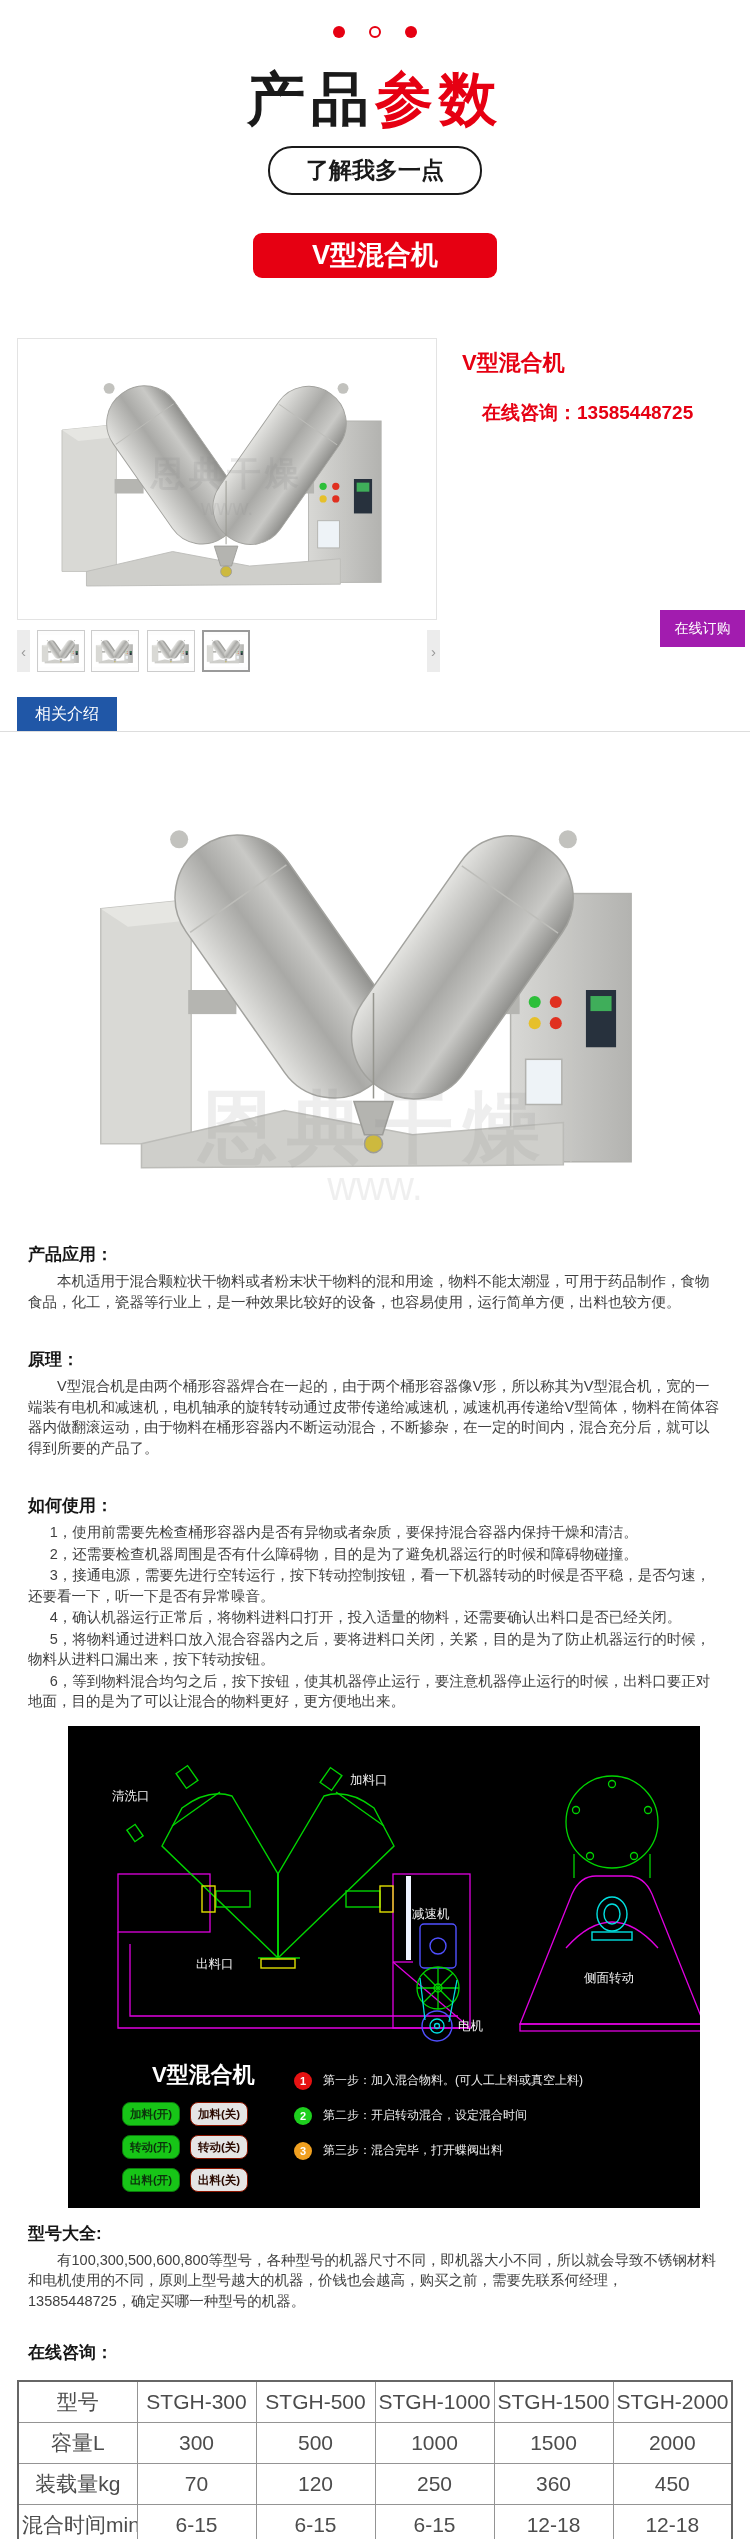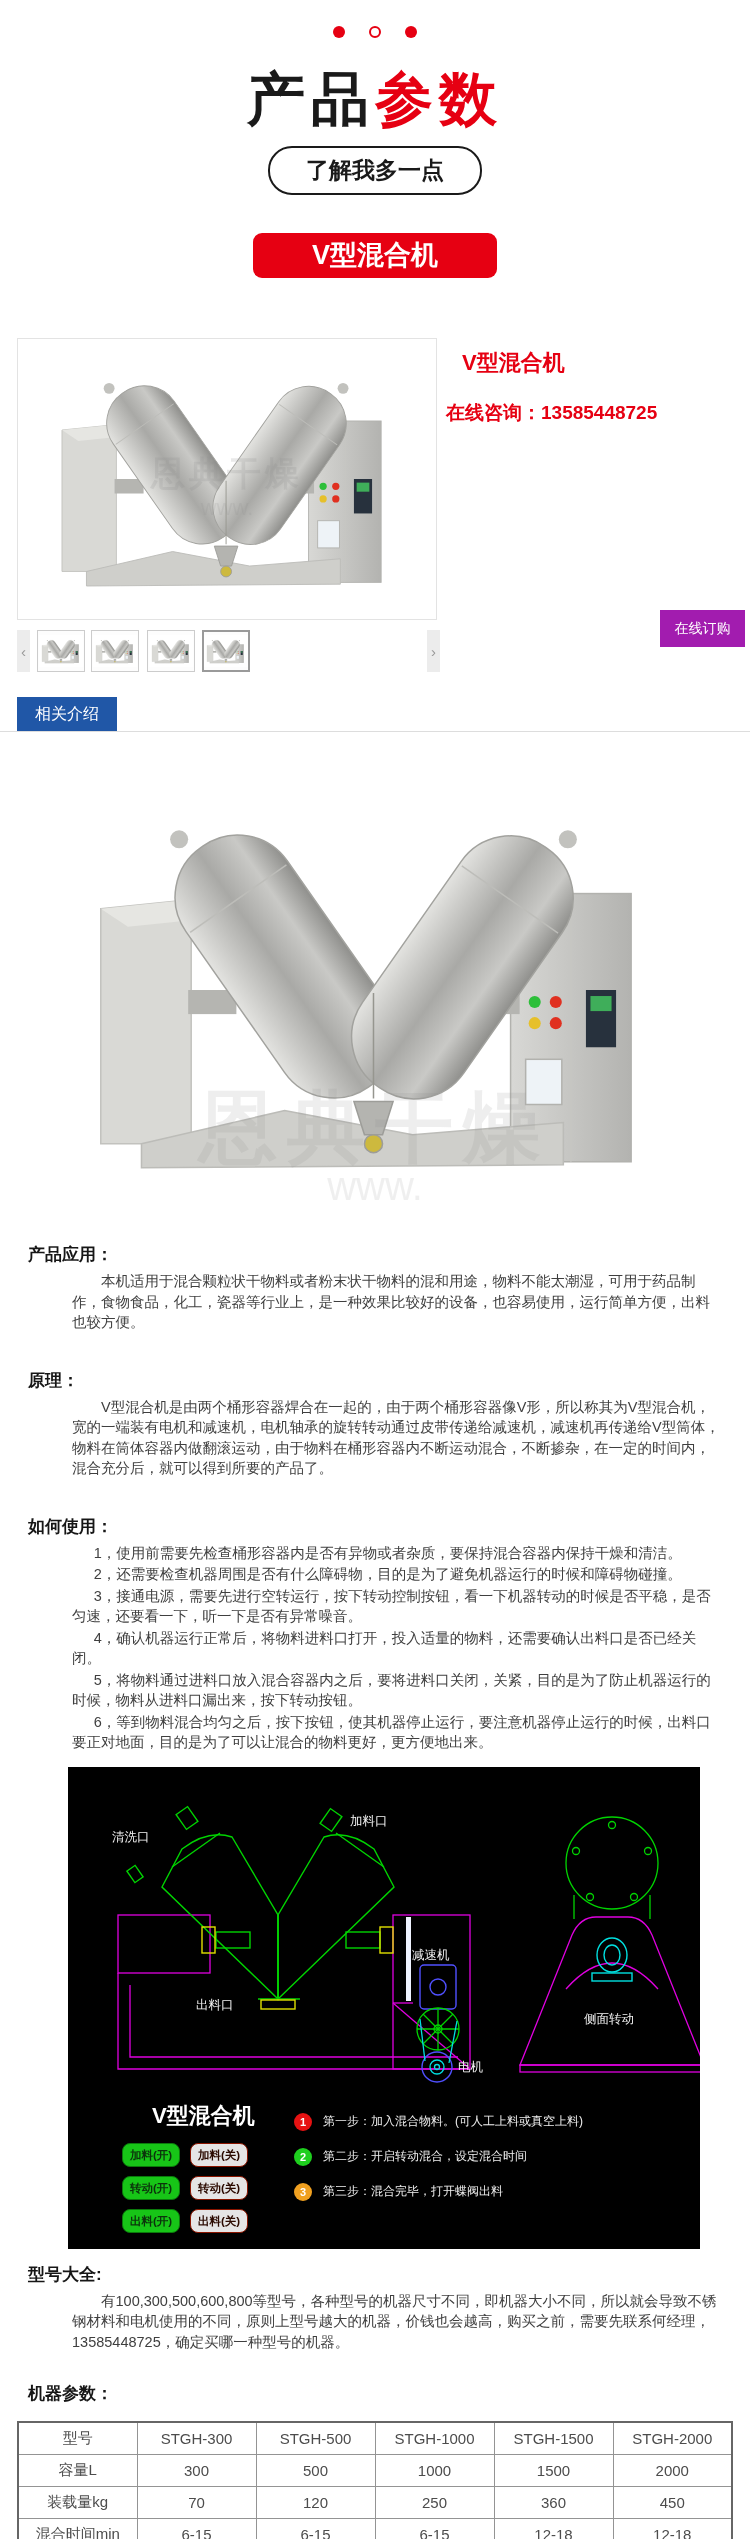--- a/index.html
+++ b/index.html
@@ -34,21 +34,21 @@
   .product { position:relative; height:347px; margin-top:60px; }
   .photo-box {
     position:absolute; left:17px; top:0; width:420px; height:282px;
     border:1px solid #e3e3e3; background:#fff; overflow:hidden;
   }
   .photo-box svg { display:block; margin:4px auto 0 auto; }
   .wm { position:absolute; left:0; right:0; text-align:center; color:#8a8a8a; pointer-events:none; }
   .wm-s1 { top:112px; font-size:34px; font-weight:bold; opacity:.18; letter-spacing:4px; }
   .wm-s2 { top:156px; font-size:22px; opacity:.15; }
   .p-name { position:absolute; left:462px; top:10px; font-size:22px; font-weight:bold; color:#e60012; }
-  .p-consult { position:absolute; left:446px; top:62px; font-size:19px; font-weight:bold; color:#e60012; }
+  .p-consult { position:absolute; left:482px; top:62px; font-size:19px; font-weight:bold; color:#e60012; }
   .order-btn {
     position:absolute; left:660px; top:272px; width:85px; height:37px;
     background:#a21caf; border:none; color:#fff; font-size:14px; text-align:center;
     font-family:inherit; cursor:pointer;
   }
   .carousel { position:absolute; left:17px; top:292px; width:430px; height:44px; }
   .nav {
     position:absolute; top:0; width:13px; height:42px; background:#ececec;
     color:#999; font-size:15px; display:flex; align-items:center; justify-content:center; cursor:pointer;
   }
@@ -71,21 +71,21 @@
   
   .hero { position:relative; height:475px; margin-top:24px; text-align:center; }
   .hero svg { margin-top:8px; }
   .wm-h1 { top:320px; font-size:78px; font-weight:bold; opacity:.14; letter-spacing:10px; }
   .wm-h2 { top:408px; font-size:40px; opacity:.13; }
 
   
   .content { padding:0 28px; }
   .h { font-size:17px; font-weight:bold; color:#161616; margin-top:36px; margin-bottom:5px; }
   .h.first { margin-top:12px; }
-  .para { font-size:14.5px; line-height:20.5px; color:#3f3f3f;margin-left:44px; }
+  .para { font-size:14.5px; line-height:20.5px; color:#3f3f3f; }
   .para.ind { text-indent:2em; }
   .para.item { text-indent:1.5em; margin-top:1px; }
 
   
   .cad { width:632px; margin:14px 0 0 68px; background:#000; }
   .cad svg { display:block; }
   .panel { position:relative; width:632px; height:160px; background:#000; }
   .panel-title { position:absolute; left:84px; top:12px; color:#fff; font-size:22px; font-weight:bold; }
   .panel-buttons {
     position:absolute; left:54px; top:54px;
@@ -102,21 +102,21 @@
   .stepnum {
     width:18px; height:18px; border-radius:50%; margin-right:11px;
     color:#fff; font-size:11px; font-weight:bold; text-align:center; line-height:18px; flex:0 0 18px;
   }
   .steptext { color:#efefef; font-size:12px; }
 
   
   .params-table { width:716px; margin:16px 17px 0 17px; border-collapse:collapse; border:2px solid #666; table-layout:fixed; }
   .params-table td {
     border:1px solid #949494; height:26px; padding:6px 3px; text-align:center;
-    font-size:15px; color:#4c4c4c; overflow:hidden; white-space:nowrap;
+    font-size:21px; color:#4c4c4c; overflow:hidden; white-space:nowrap;
   }
 </style>
 </head>
 <body>
 
 <svg width="0" height="0" style="position:absolute" aria-hidden="true">
   <defs>
     <linearGradient id="metal" x1="0" y1="0" x2="1" y2="0">
       <stop offset="0" stop-color="#e3e3e0"></stop>
         <stop offset="0.45" stop-color="#a9a9a6"></stop>
@@ -347,21 +347,21 @@
             <span class="stepnum" style="background: rgb(240, 160, 32);">3</span>
             <span class="steptext">第三步：混合完毕，打开蝶阀出料</span>
           </div>
         </div>
     </div>
   </div>
 
   <div class="content">
     <div class="h" style="margin-top:14px">型号大全:</div>
     <div class="para ind">有100,300,500,600,800等型号，各种型号的机器尺寸不同，即机器大小不同，所以就会导致不锈钢材料和电机使用的不同，原则上型号越大的机器，价钱也会越高，购买之前，需要先联系何经理，13585448725，确定买哪一种型号的机器。</div>
-    <div class="h" style="margin-top:30px">机器参数：</div>
+    <div class="h" style="margin-top:30px">在线咨询：</div>
   </div>
 
   <table class="params-table">
       <tbody>
         <tr>
           <td>型号</td>
           <td>STGH-300</td>
           <td>STGH-500</td>
           <td>STGH-1000</td>
           <td>STGH-1500</td>

